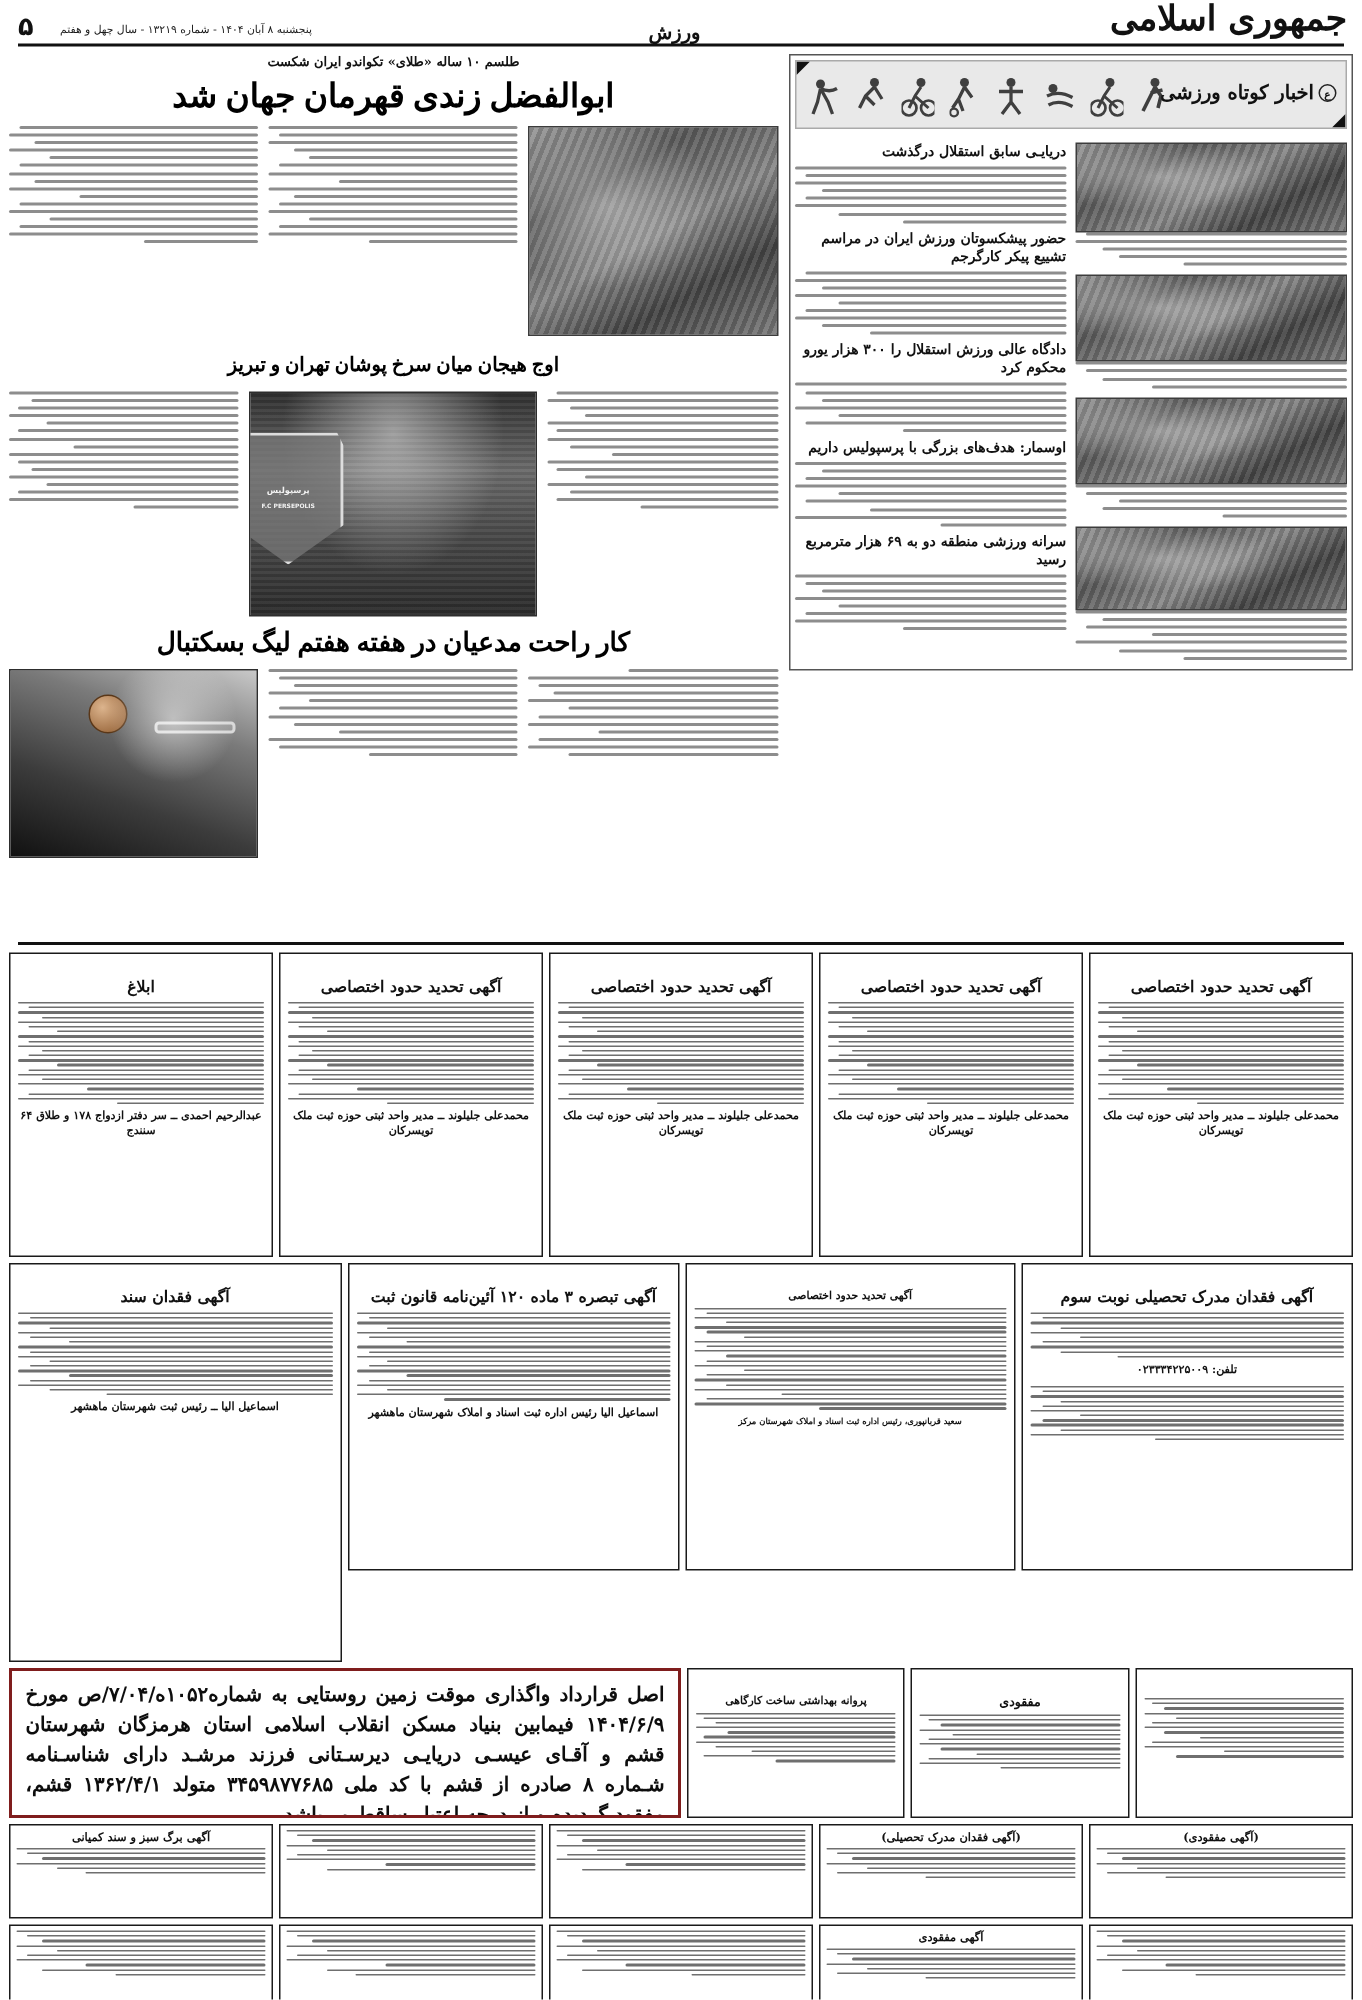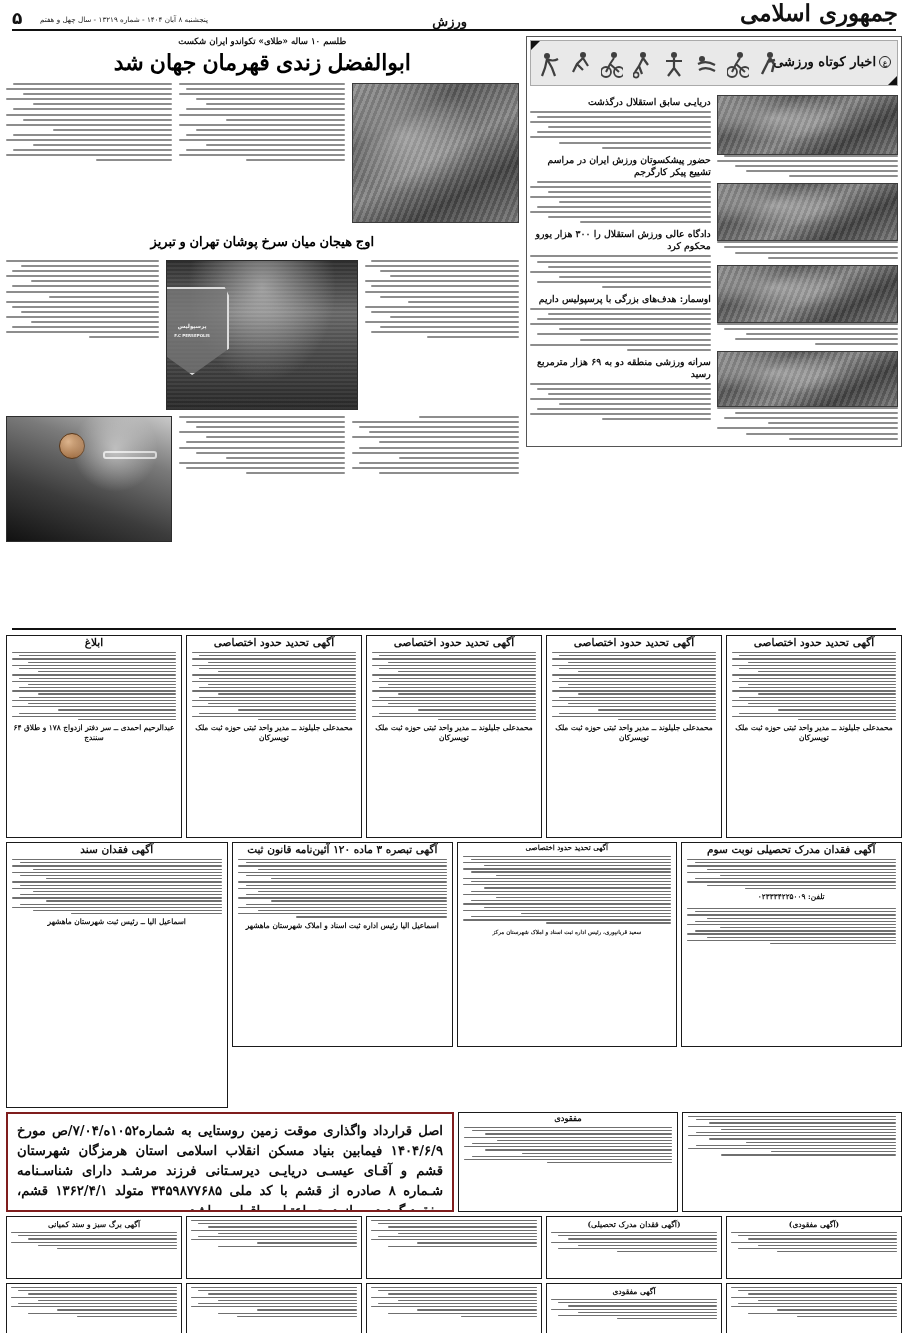--- a/index.html
+++ b/index.html
@@ -84,21 +84,21 @@
 
   .news-flow { display: flex; gap: 6px; margin-top: 5px; }
   .flow-col { flex: 1; }
 
   
   .kicker {
     text-align: center; font-family: "DejaVu Serif", serif;
     font-size: 8.6px; font-weight: bold; color: #111; margin-bottom: 3px;
   }
   .headline {
-    text-align: center; font-family: Liberation Sans, sans-serif;
+    text-align: center; font-family: Liberation Serif, serif;
     font-weight: bold; color: #000; letter-spacing: -0.3px;
   }
   .headline.h1 { font-size: 22px; line-height: 28px; }
   .headline.h2 { font-size: 13px; line-height: 25px; margin: 6px 0 6px 0; }
   .headline.h3 { font-size: 17.5px; line-height: 23px; margin: 6px 0 6px 0; }
 
   .story-cols { display: flex; gap: 7px; margin-top: 6px; }
   .story-col { flex: 1; }
 
   .logo-photo {
@@ -130,21 +130,21 @@
   .hoop { position:absolute; top:34px; left:96px; width:54px; height:8px;
     border:2px solid #d8d8d8; border-radius:3px; background: rgba(255,255,255,.12); }
 
   .athlete-photo { height: 140px; }
 
   
   .rule-mid { height: 2px; background: #111; margin: 6px 6px 0 6px; }
   .ads { margin-top: 5px; }
   .ad-row { display: flex; gap: 4px; margin-bottom: 4px; }
   .ad {
-    border: 1px solid #1a1a1a; padding: 0 5px;
+    border: 1px solid #1a1a1a; padding: 16px 5px;
     position: relative; overflow: hidden; background: #fff;
   }
   .ad-title {
     text-align: center; font-family: "DejaVu Serif", serif;
     font-weight: bold; color: #111; font-size: 10.5px; line-height: 13px;
     margin-bottom: 3px;
   }
   .ad-title.sm { font-size: 8.4px; line-height: 11px; }
   .ad-title.xs { font-size: 7.2px; line-height: 9.5px; }
   .ad-sign {
@@ -430,20 +430,21 @@
               <div class="ln s84"></div>
                 <div class="ln s96"></div>
                 <div class="ln s100"></div>
                 <div class="ln s46"></div>
             </div>
           </div>
         </div>
       </div>
 
       <div>
+        <div class="headline h3">کار راحت مدعیان در هفته هفتم لیگ بسکتبال</div>
         <div class="story-cols">
           <div class="story-col">
             <div class="body-lines">
               <div class="ln s60"></div>
                 <div class="ln s100"></div>
                 <div class="ln s96"></div>
                 <div class="ln s90"></div>
               <div class="ln s100"></div>
                 <div class="ln s84"></div>
                 <div class="ln s96"></div>
@@ -776,20 +777,36 @@
             <div class="ln s84"></div>
               <div class="ln s96"></div>
               <div class="ln s100"></div>
               <div class="ln s90"></div>
             <div class="ln s72"></div>
               <div class="ln s96"></div>
               <div class="ln s100"></div>
               <div class="ln s60"></div>
           </div>
         </div>
+        <div class="ad dense" style="flex:1;height:100px;">
+          <div class="ad-title xs">پروانه بهداشتی ساخت کارگاهی</div>
+          <div class="body-lines">
+            <div class="ln s100"></div>
+              <div class="ln s96"></div>
+              <div class="ln s90"></div>
+              <div class="ln s100"></div>
+            <div class="ln s84"></div>
+              <div class="ln s96"></div>
+              <div class="ln s100"></div>
+              <div class="ln s90"></div>
+            <div class="ln s72"></div>
+              <div class="ln s96"></div>
+              <div class="ln s60"></div>
+          </div>
+        </div>
       </div>
 
       <div class="ad ad-feature" style="width:448px;height:100px;">
         <div class="ad-body">اصل قرارداد واگذاری موقت زمین روستایی به شماره۱۰۵۲ه/۷/۰۴/ص مورخ ۱۴۰۴/۶/۹ فیمابین بنیاد مسکن انقلاب اسلامی استان هرمزگان شهرستان قشم و آقـای عیسـی دریایـی دیرسـتانی فرزند مرشـد دارای شناسـنامه شـماره ۸ صادره از قشم با کد ملی ۳۴۵۹۸۷۷۶۸۵ متولد ۱۳۶۲/۴/۱ قشم، مفقود گردیده و از درجه اعتبار ساقط می‌باشد.</div>
       </div>
     </div>
 
     <div class="tiny-grid">
       <div class="ad-row">
         <div class="ad dense" style="flex:1;height:63px;">

